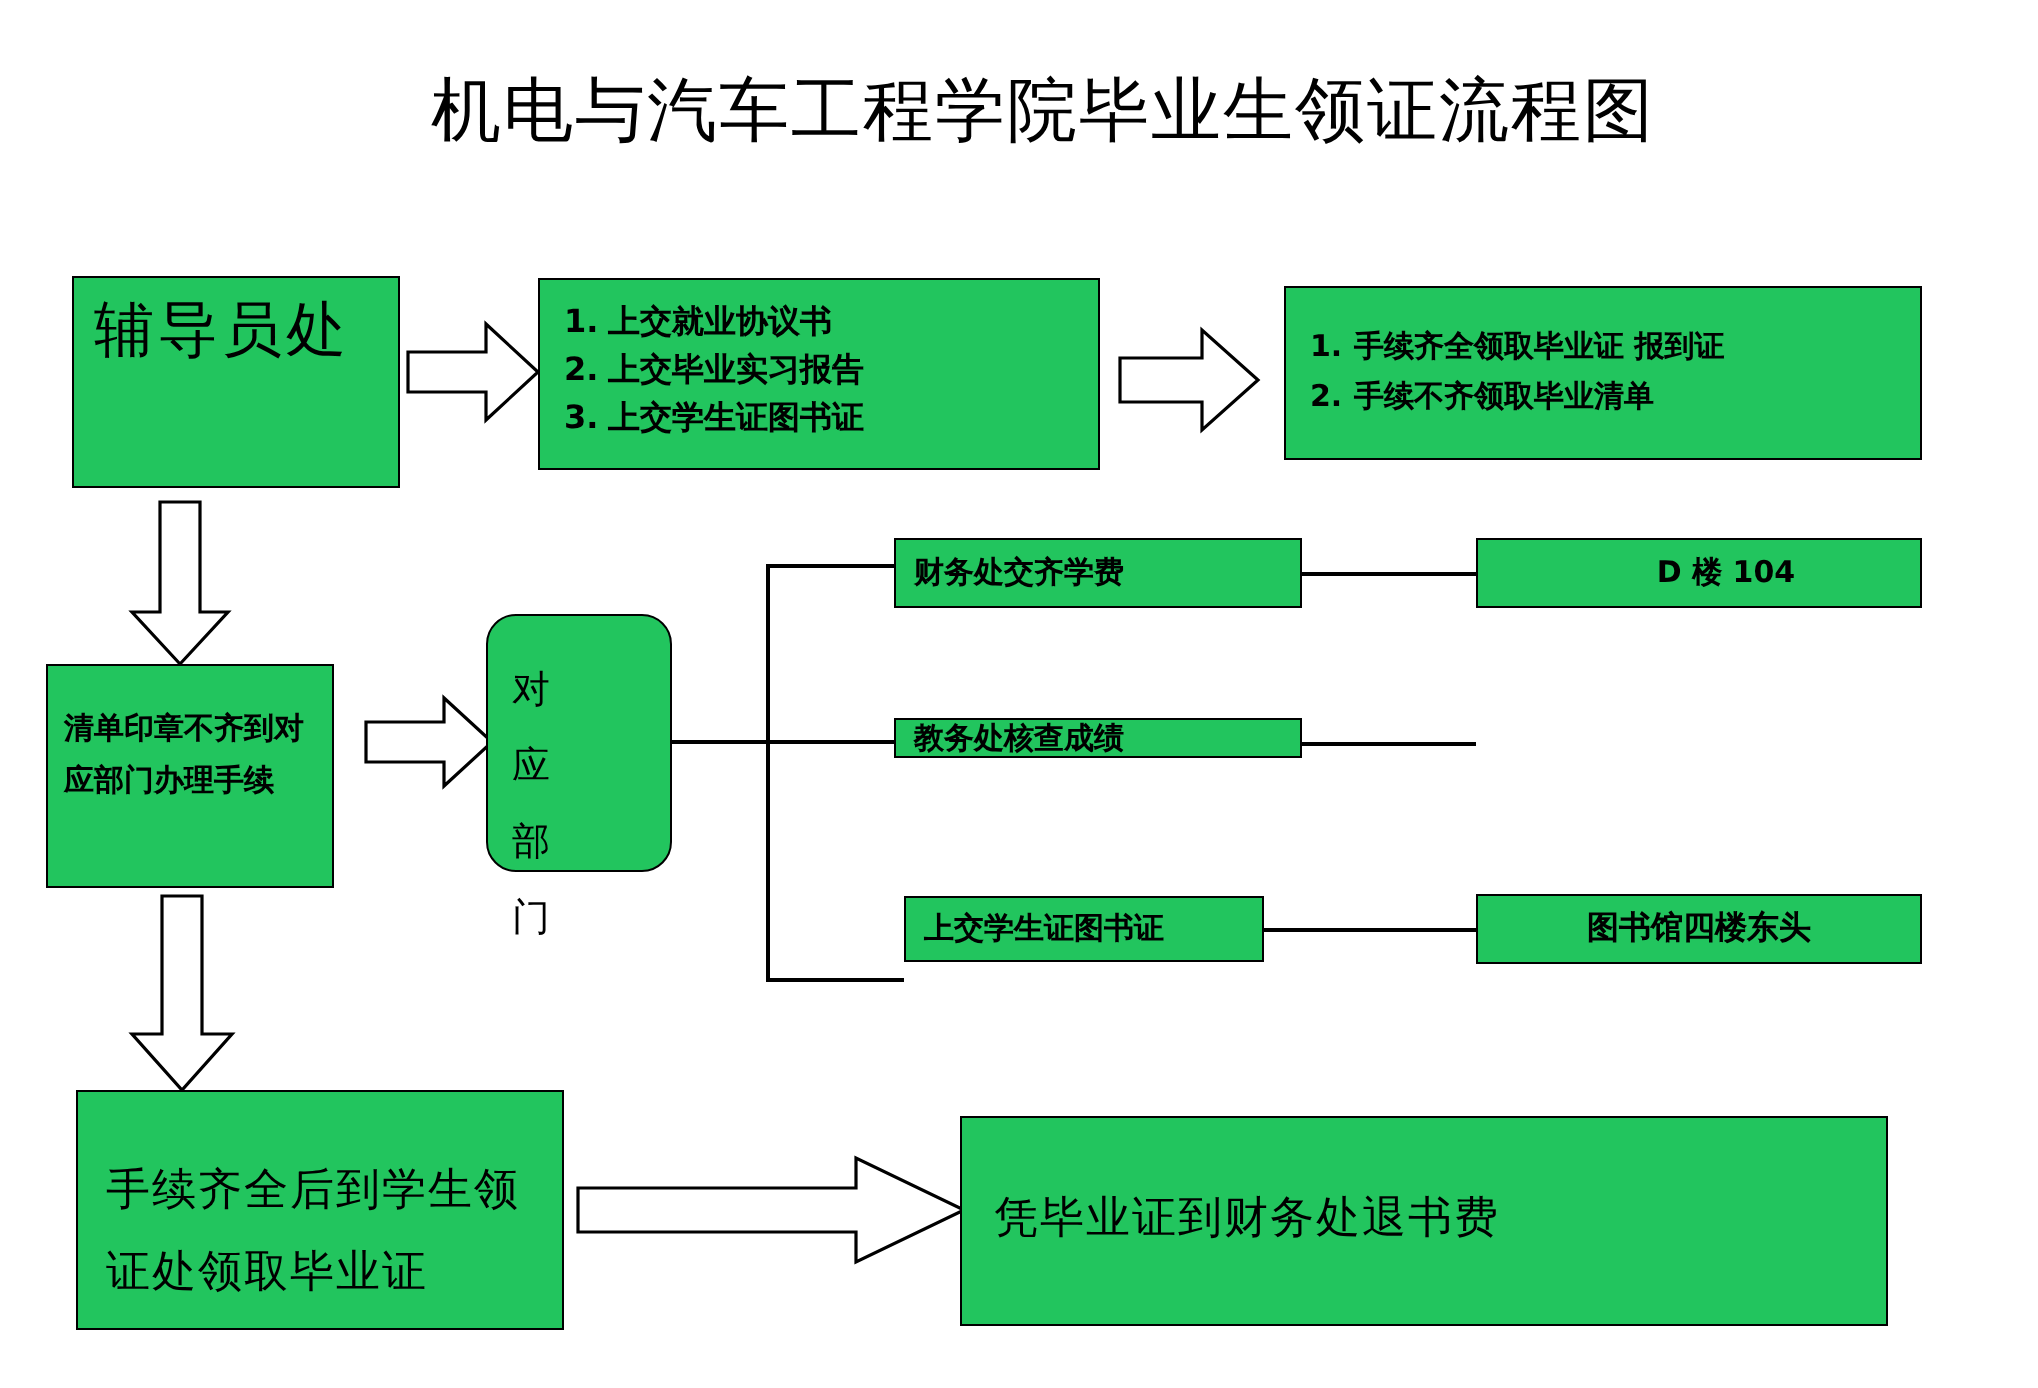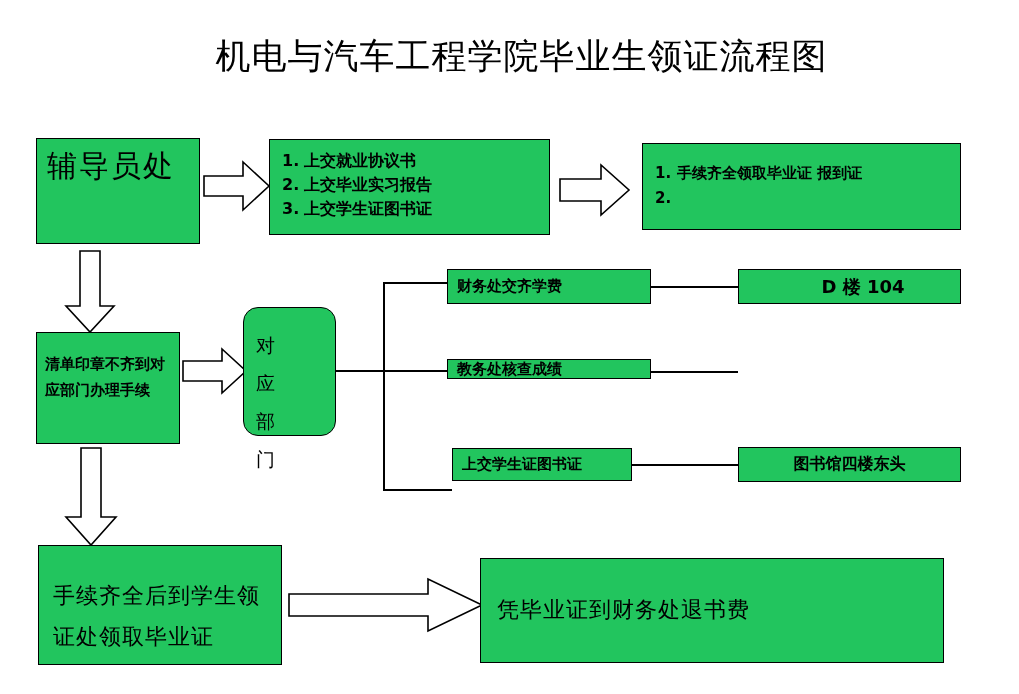--- a/index.html
+++ b/index.html
@@ -150,31 +150,32 @@
   </div>
 
   <div class="box" style="left:642px; top:143px; width:319px; height:87px;">
     <ul class="numlist" style="left:12px; top:17px; width:300px; font-size:15px; line-height:25px;">
       <li>
         <span class="num">1.</span>
         <span class="txt">手续齐全领取毕业证 报到证</span>
       </li>
       <li>
         <span class="num">2.</span>
+        <span class="txt">手续不齐领取毕业清单</span>
       </li>
     </ul>
   </div>
 
   <div class="arrow" style="left:62px; top:250px;">
     <svg width="56" height="84" viewBox="0 0 56 84">
       <polygon points="18,1 38,1 38,56 52,56 28,82 4,56 18,56"></polygon>
     </svg>
   </div>
 
-  <div class="box" style="left:36px; top:332px; width:144px; height:112px;">
+  <div class="box" style="left:23px; top:332px; width:144px; height:112px;">
     <div class="box-inner t-sans-bold" style="left:8px; top:18px; width:130px; font-size:15px; line-height:26px;">
       <div>清单印章不齐到对</div>
       <div>应部门办理手续</div>
     </div>
   </div>
 
   <div class="arrow" style="left:182px; top:347px;">
     <svg width="66" height="48" viewBox="0 0 66 48">
       <polygon points="1,14 40,14 40,2 64,24 40,46 40,34 1,34"></polygon>
     </svg>
@@ -207,21 +208,21 @@
 
   <div class="box vcenter" style="left:452px; top:448px; width:180px; height:33px;">
     <span class="t-sans-bold" style="padding-left:9px; font-size:15px;">上交学生证图书证</span>
   </div>
 
   <div class="line-h" style="left:651px; top:286px; width:87px;"></div>
   <div class="line-h" style="left:651px; top:371px; width:87px;"></div>
   <div class="line-h" style="left:632px; top:464px; width:106px;"></div>
 
   <div class="box vcenter" style="left:738px; top:269px; width:223px; height:35px; justify-content:center;">
-    <span class="t-sans-bold" style="font-size:18px;margin-left:27px;">D 楼 104</span>
+    <span class="t-sans-bold" style="font-size:15px;margin-left:27px;">D 楼 104</span>
   </div>
 
 
   <div class="box vcenter" style="left:738px; top:447px; width:223px; height:35px; justify-content:center;">
     <span class="t-sans-bold" style="font-size:16px;">图书馆四楼东头</span>
   </div>
 
   <div class="arrow" style="left:62px; top:447px;">
     <svg width="58" height="100" viewBox="0 0 58 100">
       <polygon points="19,1 39,1 39,70 54,70 29,98 4,70 19,70"></polygon>

